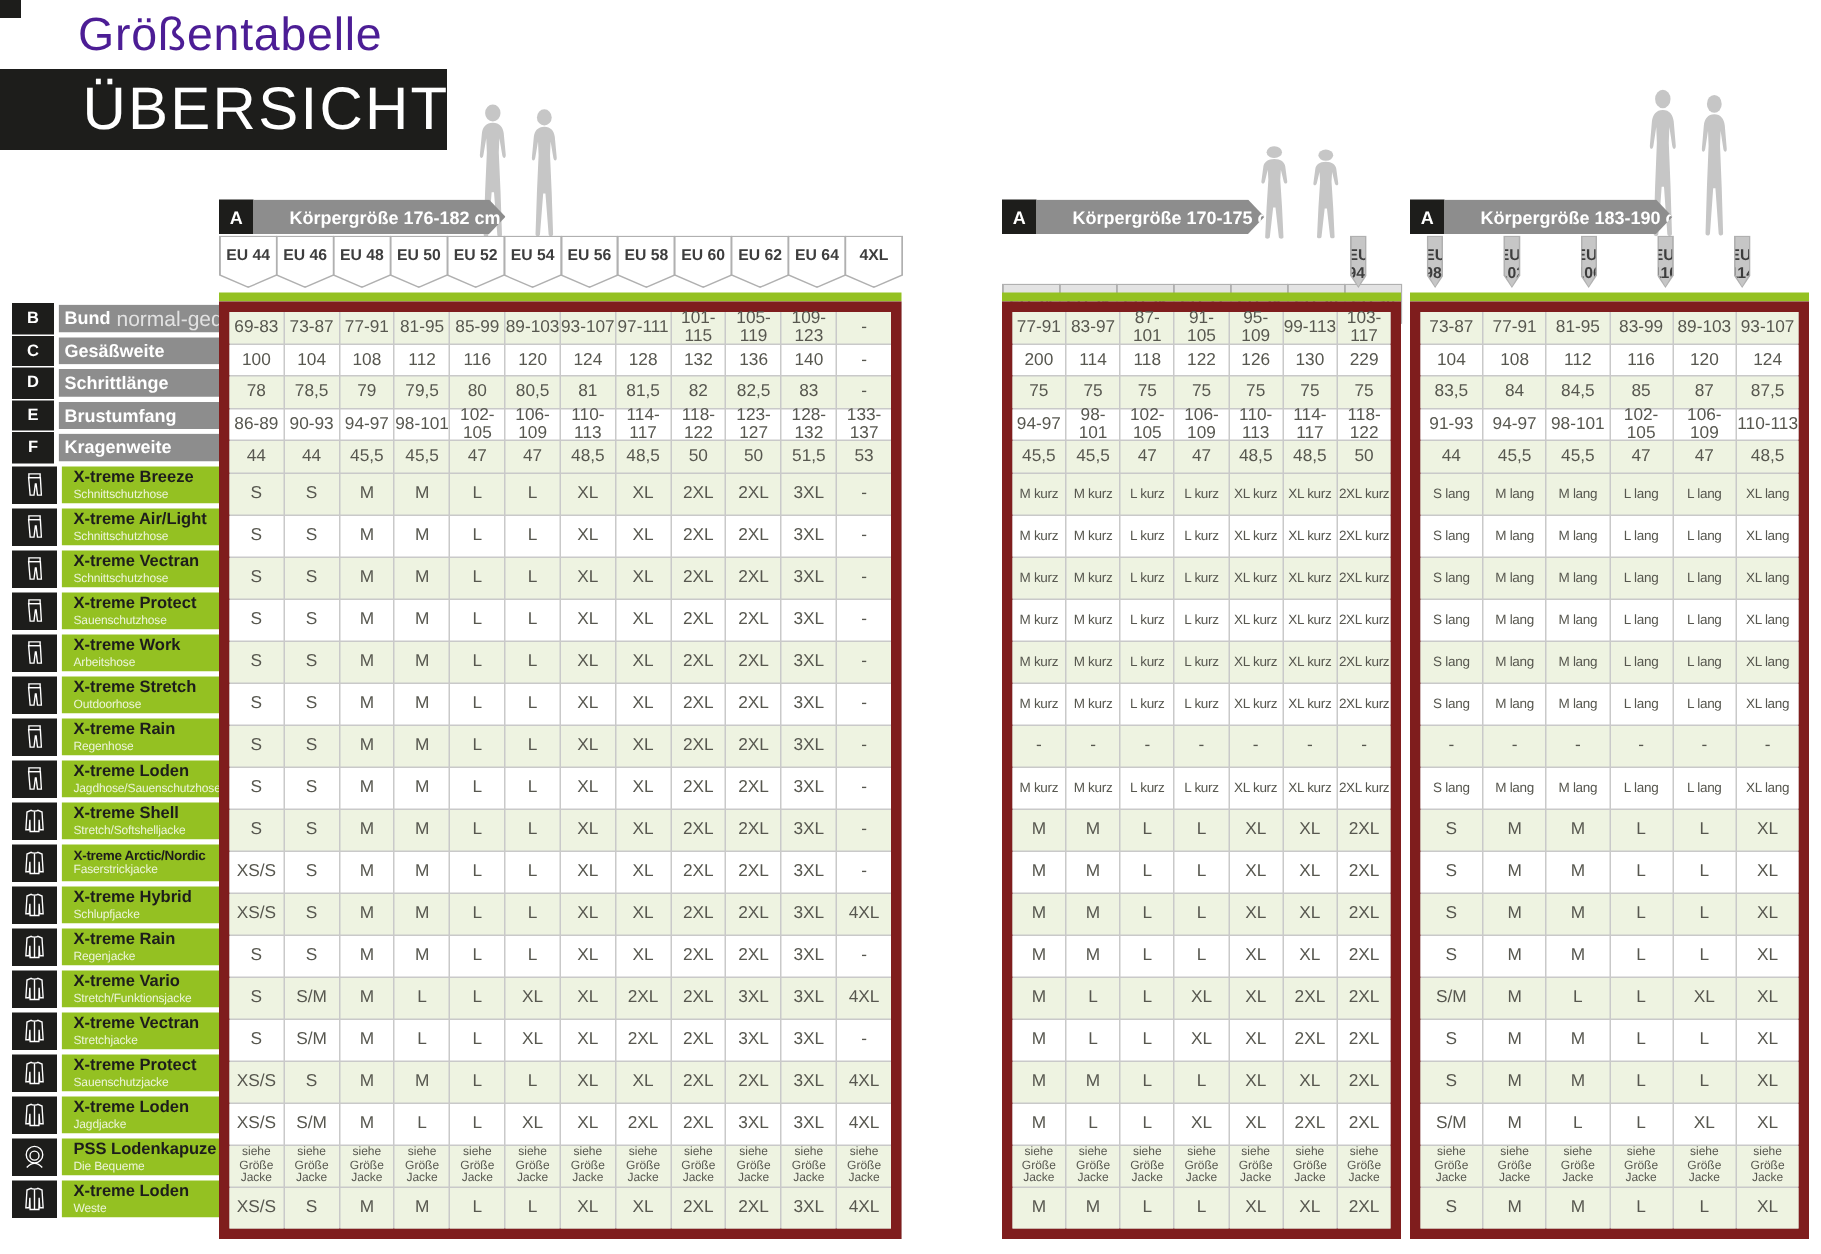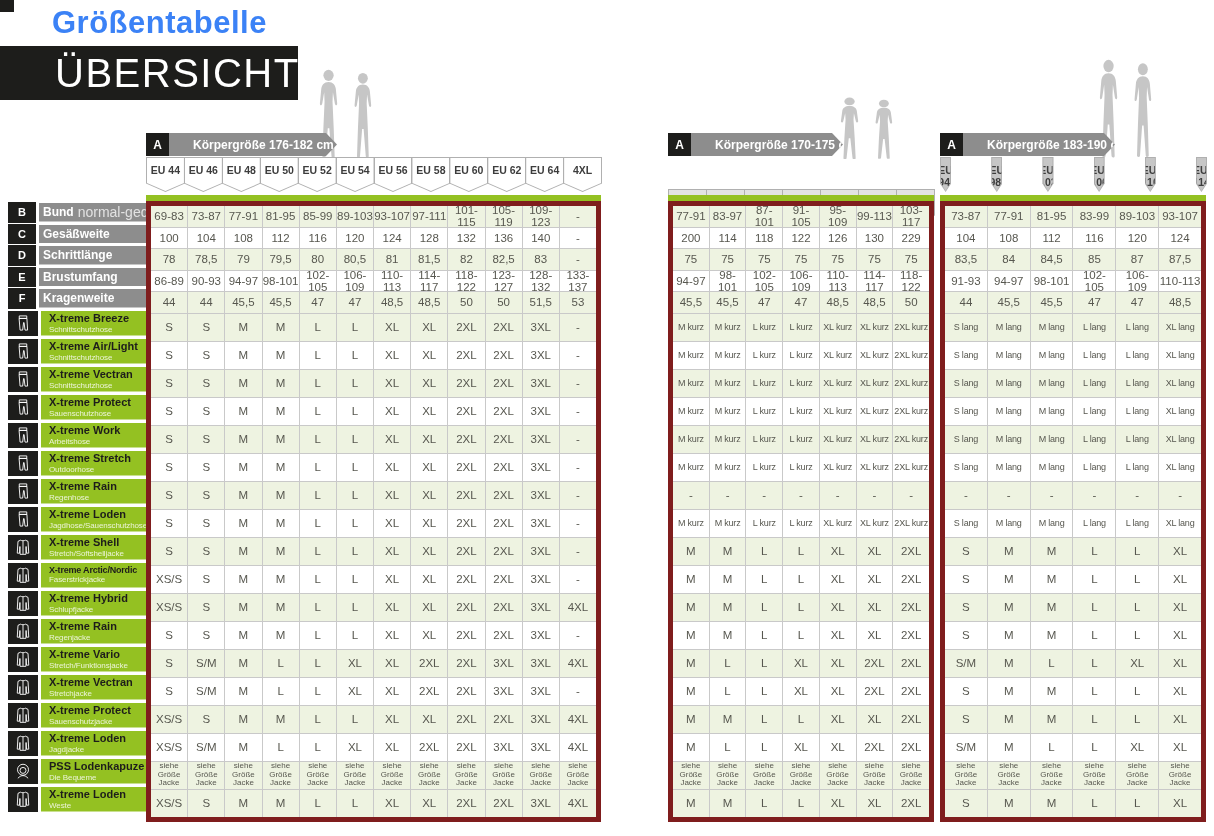--- a/index.html
+++ b/index.html
@@ -1,39 +1,39 @@
 <!DOCTYPE html>
 <html><head>
 <meta charset="utf-8">
 <style>
   *{margin:0;padding:0;box-sizing:border-box}
   html,body{background:#fff}
   body{width:1214px;height:836px;position:relative;overflow:hidden;
        font-family:"Liberation Sans",sans-serif;color:#1d1d1b}
   .abs{position:absolute}
   .corner{left:0;top:0;width:14px;height:12px;background:#1d1d1b}
-  .title1{left:52px;top:5px;font-size:31px;font-weight:bold;letter-spacing:.5px;color:#3b82f6}
+  .title1{left:52px;top:5px;font-size:31px;font-weight:normal;letter-spacing:.5px;color:#4c1d95}
   .banner{left:0;top:46px;width:298px;height:54px;background:#1d1d1b;color:#fff;
           display:flex;align-items:center;padding-left:55px;font-size:40px;font-weight:normal;letter-spacing:1.5px}
   .silh{fill:#c6c6c6}
   
   .abox{width:23px;height:23px;background:#1d1d1b;color:#fff;font-size:12px;font-weight:bold;
         display:flex;align-items:center;justify-content:center}
   .harrow{height:23px;background:#8d8d8d;color:#fff;font-weight:bold;font-size:12px;
           display:flex;align-items:center;padding-left:24px;white-space:nowrap;
           clip-path:polygon(0 0,calc(100% - 11px) 0,100% 50%,calc(100% - 11px) 100%,0 100%)}
   .pennrow{display:flex;height:35px}
   .penn{flex:1;position:relative;margin-right:-1px;background:#b0b0b0;
         clip-path:polygon(0 0,100% 0,100% 76%,50% 100%,0 76%)}
   .penn-in{position:absolute;left:1px;top:1px;right:1px;bottom:1px;
            clip-path:polygon(0 0,100% 0,100% 76%,50% 100%,0 76%);
            display:flex;justify-content:center;padding-top:6px;font-size:10.5px;font-weight:bold;color:#3d3d3d}
   .greenbar{height:6px;background:#94c122}
   
-  .grid{display:grid;gap:1px;background:#c9c9c9;border:5px solid #7f1d1d;
+  .grid{display:grid;gap:1px;background:#c9c9c9;border:7px solid #7f1d1d;
         grid-template-rows:repeat(5,20.5px) repeat(18,27px)}
   .cell{background:#fff;display:flex;align-items:center;justify-content:center;
         font-size:11.5px;color:#57574f;text-align:center}
   .cell.tint{background:#eef3e1}
   .cell.mod{font-size:9px;letter-spacing:-.2px;white-space:nowrap}
   .cell.siehe{font-size:8px;line-height:1.08;white-space:pre-line}
   
   .labels{display:grid;row-gap:1px;grid-template-rows:repeat(5,20.5px) repeat(18,27px)}
   .lrow{display:flex;align-items:stretch}
   .idbox{width:28px;background:#1d1d1b;color:#fff;font-size:11px;font-weight:bold;
@@ -913,21 +913,21 @@
       <div class="cell tint">M</div>
       <div class="cell tint">M</div>
       <div class="cell tint">L</div>
       <div class="cell tint">L</div>
       <div class="cell tint">XL</div>
       <div class="cell tint">XL</div>
       <div class="cell tint">2XL</div>
     </div>
     <div class="abs abox" style="left: 940px; top: 133px;">A</div>
     <div class="abs harrow" style="left: 963px; top: 133px; width: 152px;">Körpergröße 183-190 cm</div>
-    <div class="abs pennrow" style="left: 940px; top: 157px; width: 266px; gap: 41px;">
+    <div class="abs pennrow" style="left: 900px; top: 157px; width: 266px; gap: 41px;">
       <div class="penn">
         <div class="penn-in" style="background: rgb(198, 198, 198);">
           <div>EU 94</div>
         </div>
       </div>
       <div class="penn">
         <div class="penn-in" style="background: rgb(198, 198, 198);">
           <div>EU 98</div>
         </div>
       </div>

